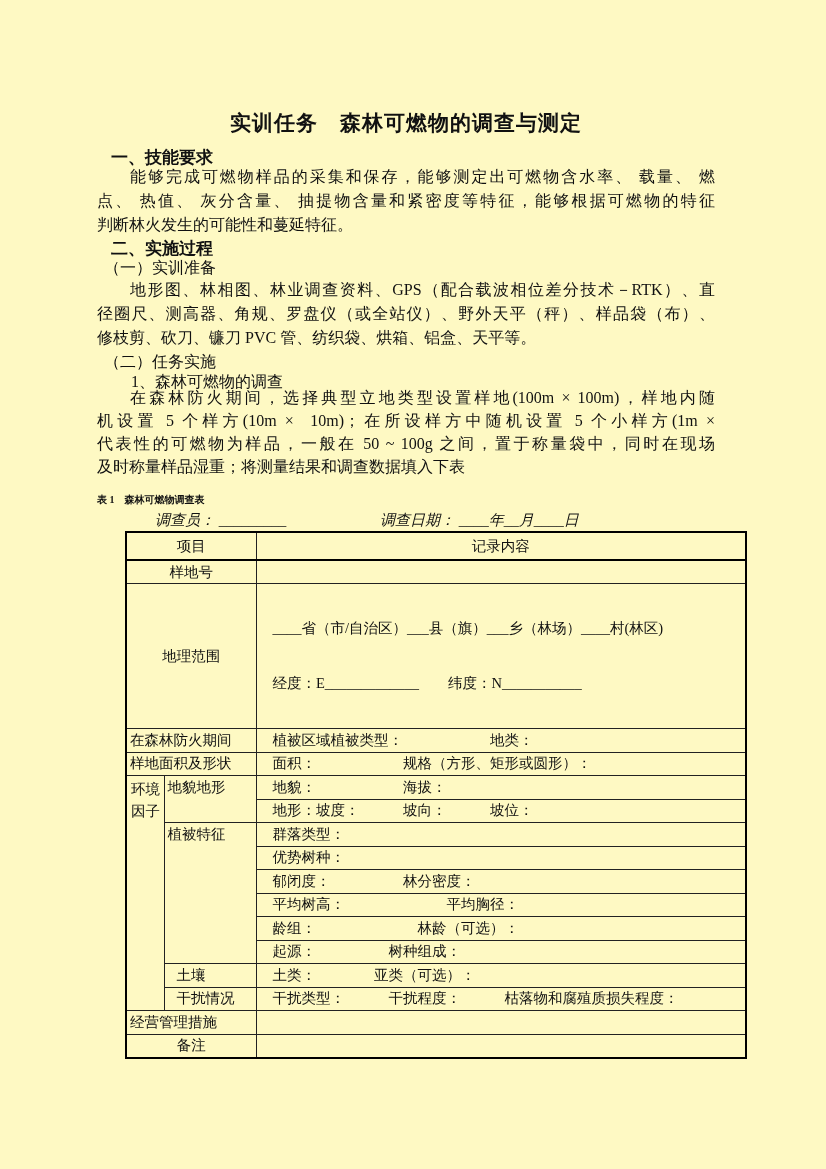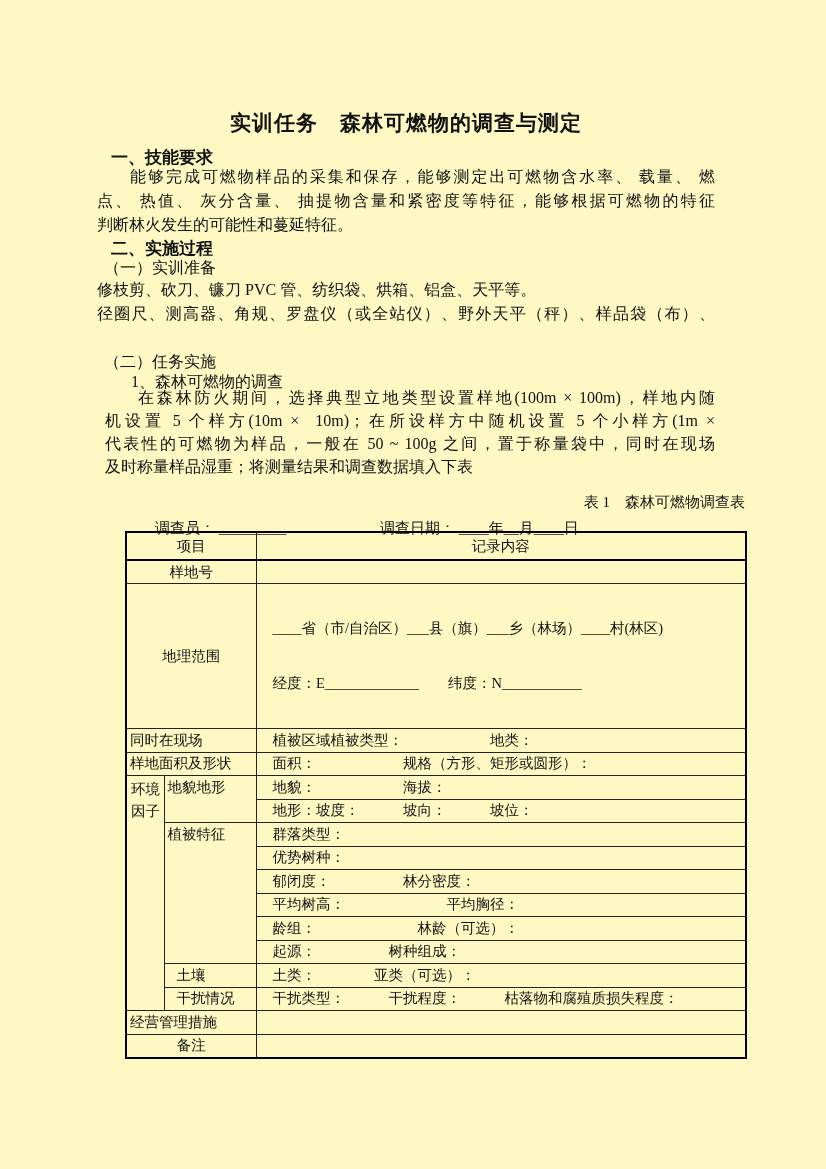--- a/index.html
+++ b/index.html
@@ -38,34 +38,34 @@
     padding-left: 34px; box-sizing: border-box;
     white-space: pre-wrap;
   }
   .para { left: 97px; width: 618px; font-size: 16px; }
   .pline {
     text-align: justify;
     text-align-last: justify;
     white-space: pre-wrap;
     height: 24px; line-height: 20px;
   }
-  .para-tight .pline { height: 23px; margin-left: 8px; }
+  .para-tight .pline { height: 23px; }
   .pl-first { text-indent: 33px; }
   .pl-end { text-align-last: left; }
   .tbl-caption {
     left: 97px; top: 493px; width: 648px;
-    text-align: right;
-    font-size: 15px; font-weight: normal;
+    text-align: left;
+    font-size: 10px; font-weight: bold;
     white-space: pre-wrap;
   }
   .surveyor-row {
     left: 97px; top: 511px; width: 648px; height: 20px;
     font-size: 15px;
   }
-  .surveyor-row .fld { position: absolute; top: 8px; white-space: pre-wrap; }
+  .surveyor-row .fld { position: absolute; top: 0; white-space: pre-wrap; font-style: italic; }
   .fld-surveyor { left: 58px; }
   .fld-date { left: 283px; }
   .survey-table {
     position: absolute;
     left: 125px; top: 531px;
     width: 620px;
     border-collapse: collapse;
     table-layout: fixed;
     font-size: 14.5px;
     border: 2px solid #000;
@@ -100,22 +100,23 @@
     <div class="pline pl-first">能够完成可燃物样品的采集和保存，能够测定出可燃物含水率、 载量、 燃</div>
     <div class="pline">点、 热值、 灰分含量、 抽提物含量和紧密度等特征，能够根据可燃物的特征</div>
     <div class="pline pl-end">判断林火发生的可能性和蔓延特征。</div>
   </div>
 
   <div class="abs h-major" style="top:237px">二、实施过程</div>
 
   <div class="abs h-sub" style="top:258px">（一）实训准备</div>
 
   <div class="abs para" style="top:280px">
+    <div class="pline pl-first">地形图、林相图、林业调查资料、GPS（配合载波相位差分技术－RTK）、直</div>
+    <div class="pline">径圈尺、测高器、角规、罗盘仪（或全站仪）、野外天平（秤）、样品袋（布）、</div>
     <div class="pline pl-end">修枝剪、砍刀、镰刀 PVC 管、纺织袋、烘箱、铝盒、天平等。</div>
-    <div class="pline">径圈尺、测高器、角规、罗盘仪（或全站仪）、野外天平（秤）、样品袋（布）、</div>
   </div>
 
   <div class="abs h-sub" style="top:352px">（二）任务实施</div>
 
   <div class="abs h-num" style="top:372px">1、森林可燃物的调查</div>
 
   <div class="abs para para-tight" style="top:388px">
     <div class="pline pl-first">在森林防火期间，选择典型立地类型设置样地(100m × 100m)，样地内随</div>
     <div class="pline">机设置 5 个样方(10m ×  10m)；在所设样方中随机设置 5 个小样方(1m ×</div>
     <div class="pline">代表性的可燃物为样品，一般在 50 ~ 100g 之间，置于称量袋中，同时在现场</div>
@@ -145,21 +146,21 @@
         <td class="ct"></td>
       </tr>
       <tr class="rg">
         <td colspan="2" class="cc">地理范围</td>
         <td class="ct">
           <div class="geo-line">____省（市/自治区）___县（旗）___乡（林场）____村(林区)</div>
           <div class="geo-line">经度：E_____________　　纬度：N___________</div>
         </td>
       </tr>
       <tr class="rs">
-        <td colspan="2" class="cl">同时在现场</td>
+        <td colspan="2" class="cl">在森林防火期间</td>
         <td class="ct">植被区域植被类型：　　　　　　地类：</td>
       </tr>
       <tr class="rs">
         <td colspan="2" class="cl">样地面积及形状</td>
         <td class="ct">面积：　　　　　　规格（方形、矩形或圆形）：</td>
       </tr>
       <tr class="rs">
         <td rowspan="10" class="cv">环境因子</td>
         <td rowspan="2" class="cs">地貌地形</td>
         <td class="ct">地貌：　　　　　　海拔：</td>

